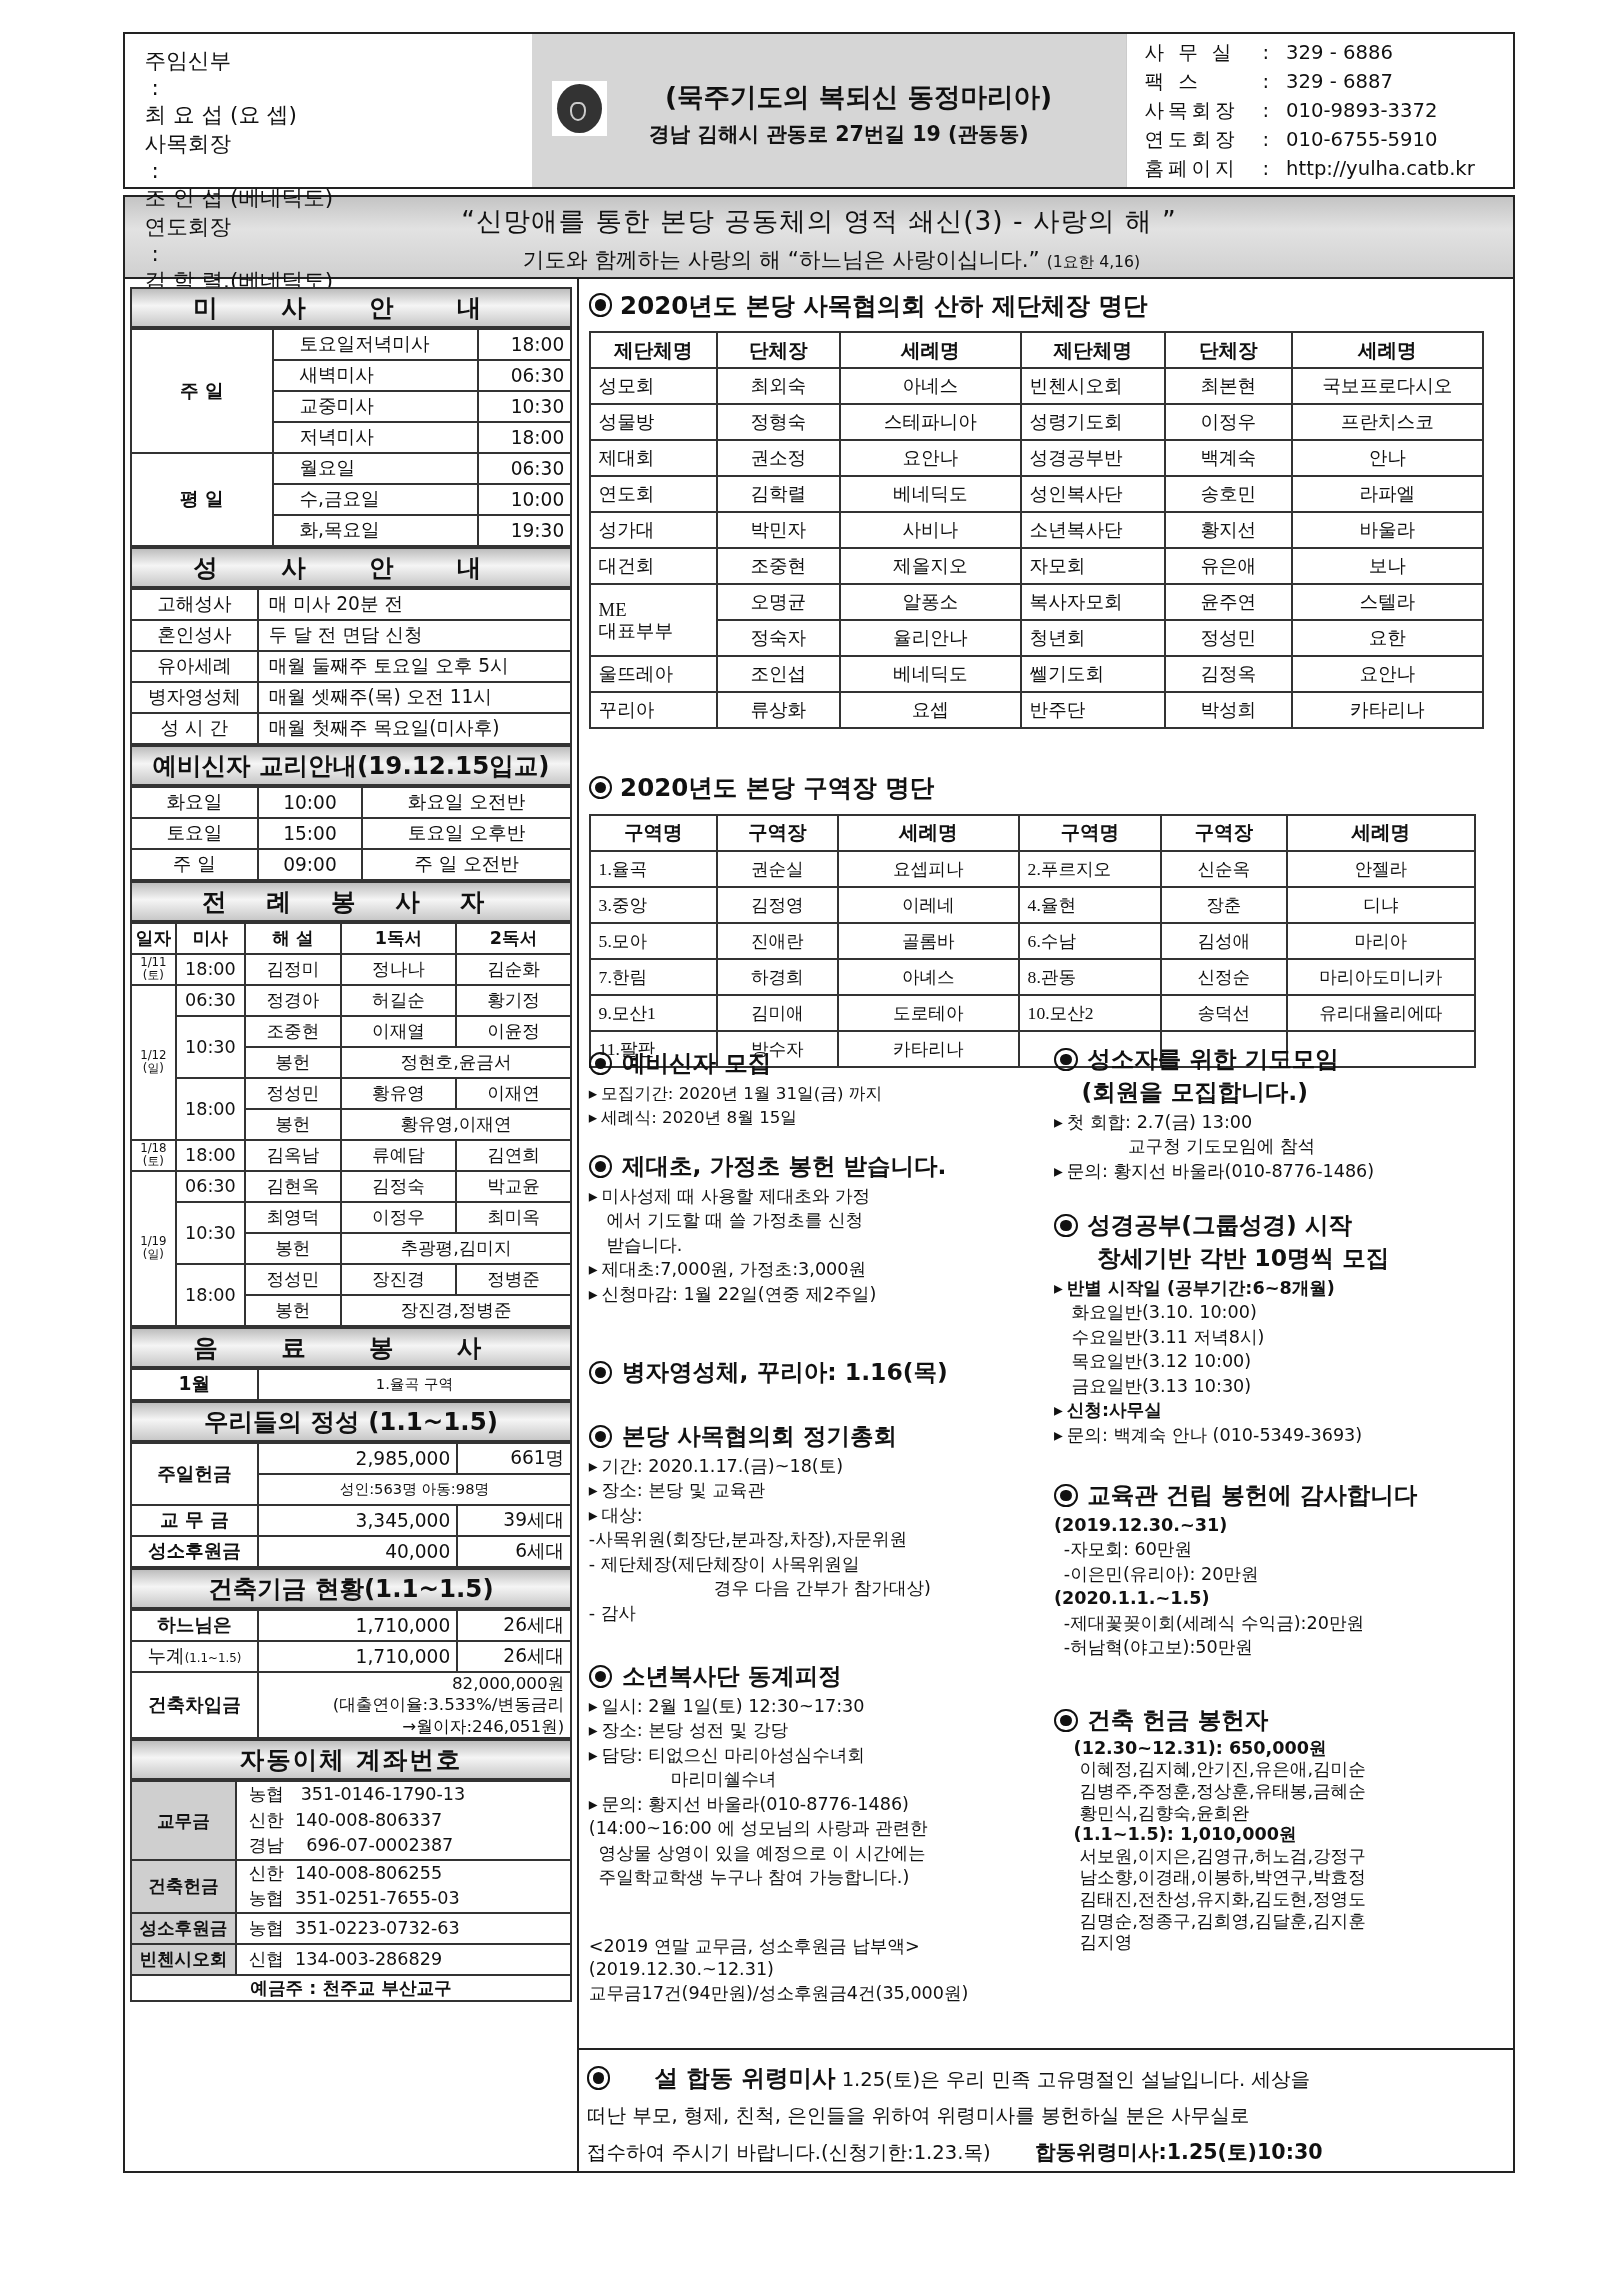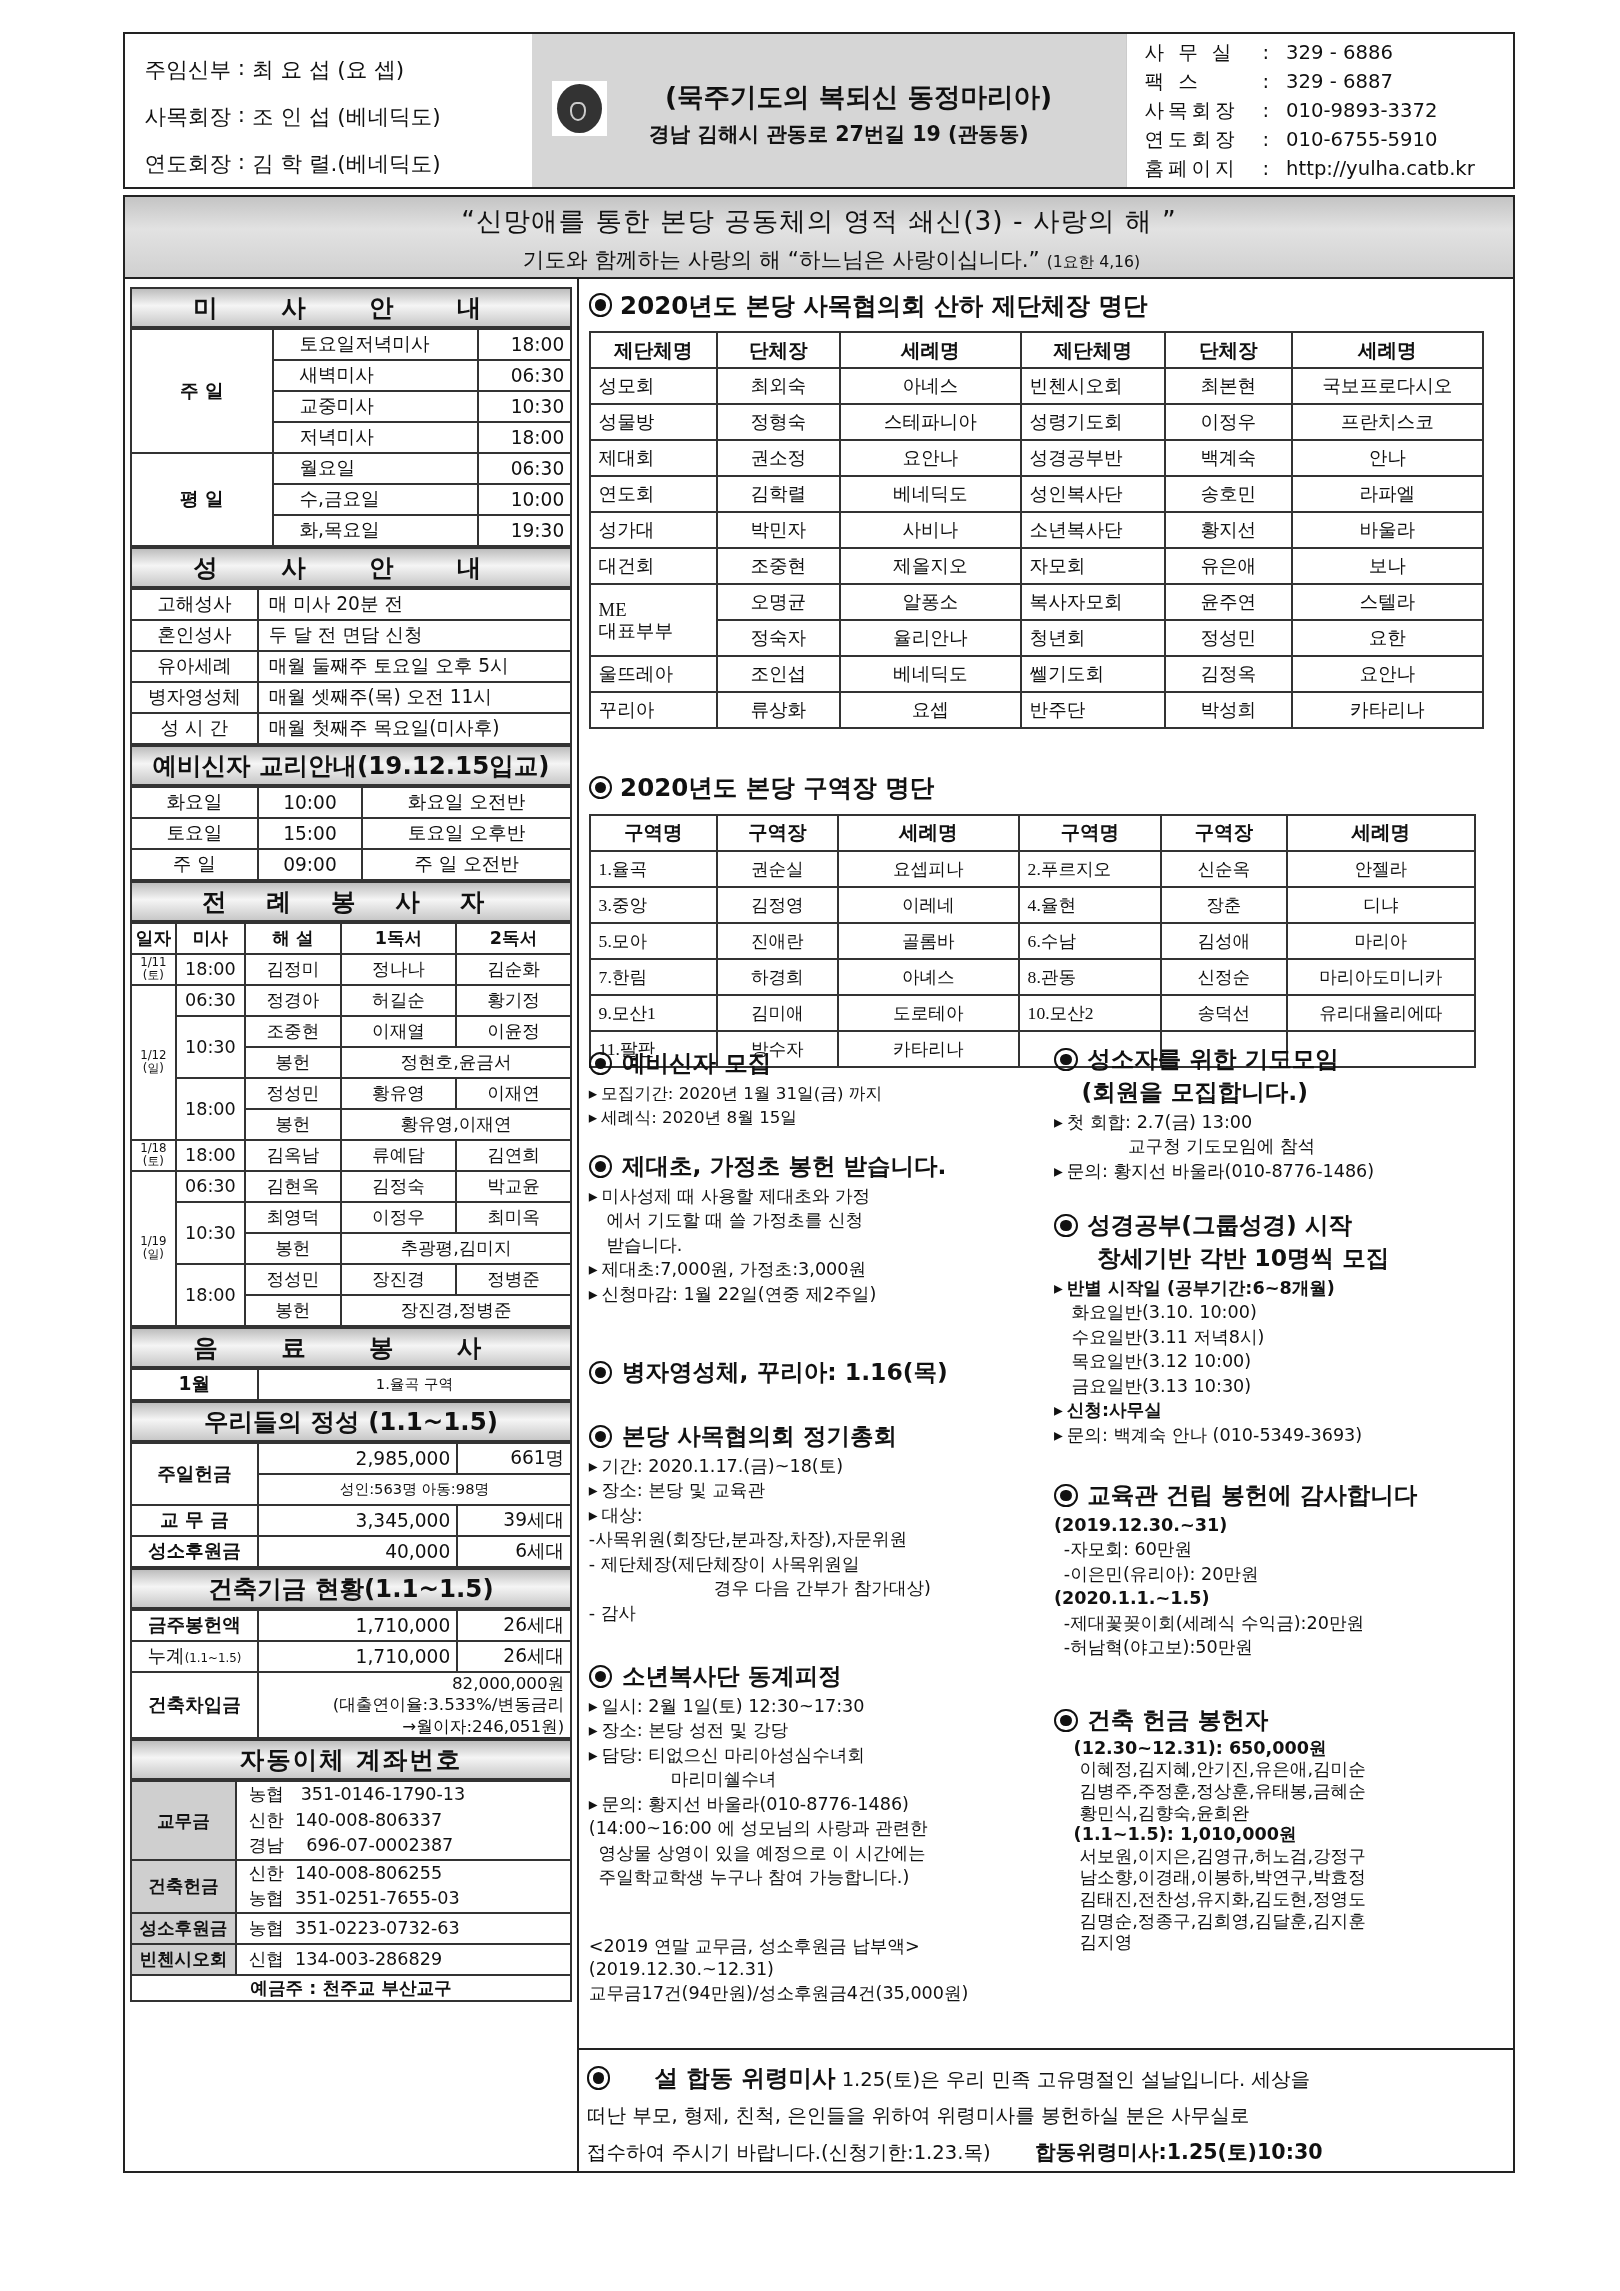--- a/index.html
+++ b/index.html
@@ -1,21 +1,21 @@
 <!DOCTYPE html>
 <html><head>
 <meta charset="utf-8">
 <style>
   * { box-sizing: border-box; margin: 0; padding: 0; }
   body { width: 1620px; height: 2292px; background: #ffffff; font-family: "DejaVu Sans", sans-serif; color: #111; position: relative; overflow: hidden; }
   .page { position: absolute; left: 123px; top: 32px; width: 1392px; }
   
   .header { display: flex; height: 157px; border: 2.9px solid #222; }
   .hdr-left { width: 407px; padding: 11.8px 9.8px 0 19.6px; display: flex; flex-direction: column; justify-content: space-around; font-size: 21.6px; }
-  .hdr-left .row { display: flex; white-space: nowrap; }
+  .hdr-left .row { display: flex; white-space: nowrap; flex-direction: column; }
   .hdr-center { flex: 1; background: #d6d6d6; display: flex; flex-direction: column; align-items: center; justify-content: center; position: relative; }
   .hdr-center .title { font-size: 61px; font-weight: bold; letter-spacing: 29px; line-height: 1; margin-left: 29px; }
   .hdr-center .subtitle { font-size: 26.5px; font-weight: bold; margin-top: 5.9px; margin-left: 59px; }
   .hdr-center .address { font-size: 20.6px; font-weight: bold; margin-top: 5.9px; margin-left: 19.6px; }
   .logo { position: absolute; left: 19.6px; top: 47px; width: 55px; height: 55px; background: #fff; display: flex; align-items: center; justify-content: center; }
   .logo-circle { width: 45px; height: 49px; border-radius: 50%; background: #333; position: relative; }
   .logo-circle::after { content: ""; position: absolute; left: 13.7px; top: 17.6px; width: 11.8px; height: 15.7px; border: 2px solid #ccc; border-radius: 40% 40% 50% 50%; }
   .hdr-right { width: 387px; background: #fff; border-left: 1px solid #ccc; padding: 3.9px 0 0 17.6px; font-size: 19.6px; line-height: 29px; font-family: "DejaVu Sans", sans-serif; }
   .hdr-right .row { display: flex; white-space: nowrap; }
   .hdr-right .k { width: 118px; letter-spacing: 3.9px; }
@@ -302,21 +302,21 @@
               <td class="r">40,000</td>
               <td class="r">6세대</td>
             </tr>
       </tbody>
         </table>
 
       <div class="sec-head" style="letter-spacing:0">건축기금 현황(1.1~1.5)</div>
       <table class="lt">
         <tbody>
             <tr>
-              <td class="bold" style="width:127px">금주봉헌액</td>
+              <td class="bold" style="width:127px">하느님은</td>
               <td class="r">1,710,000</td>
               <td class="r" style="width:114px">26세대</td>
             </tr>
         <tr>
               <td><span>누계</span><span style="font-size:11.8px">(1.1~1.5)</span></td>
               <td class="r">1,710,000</td>
               <td class="r">26세대</td>
             </tr>
         <tr>
               <td class="bold">건축차입금</td>

